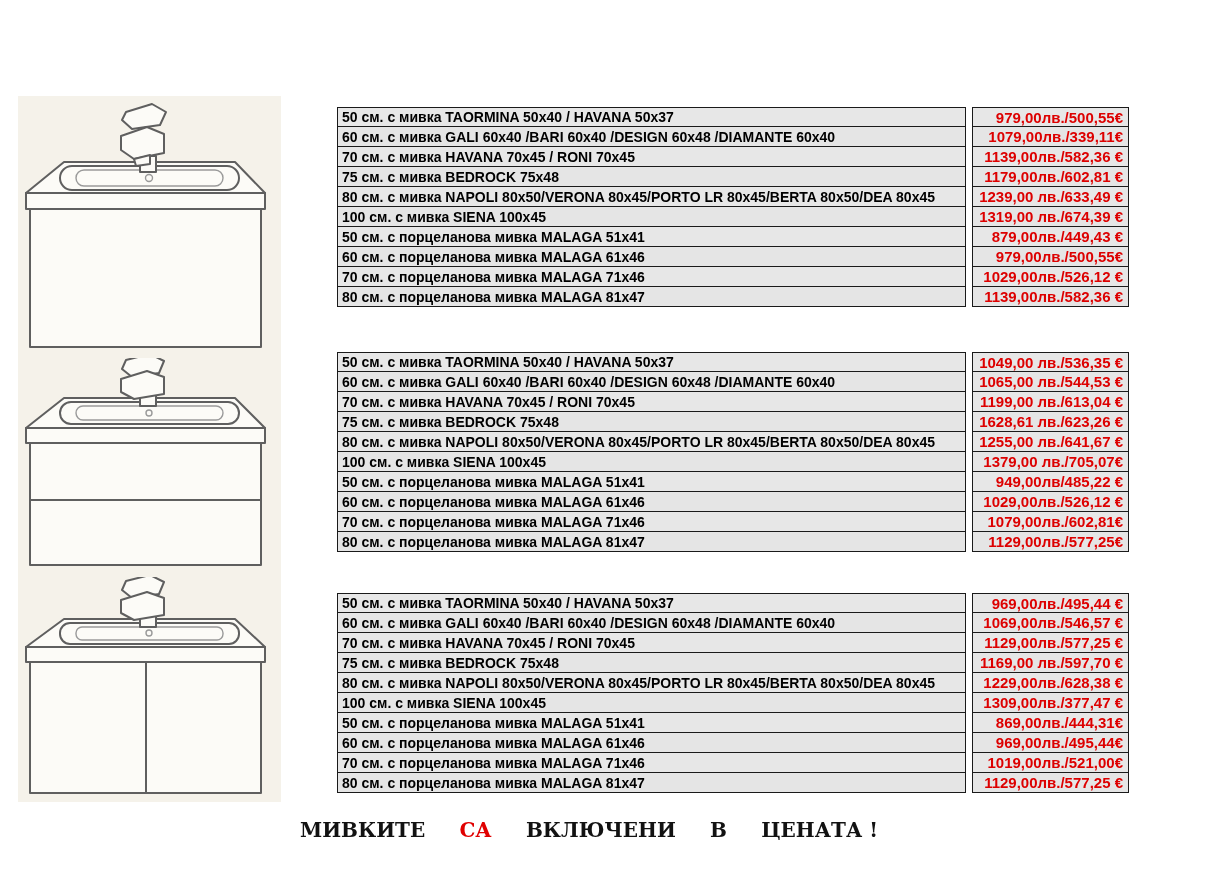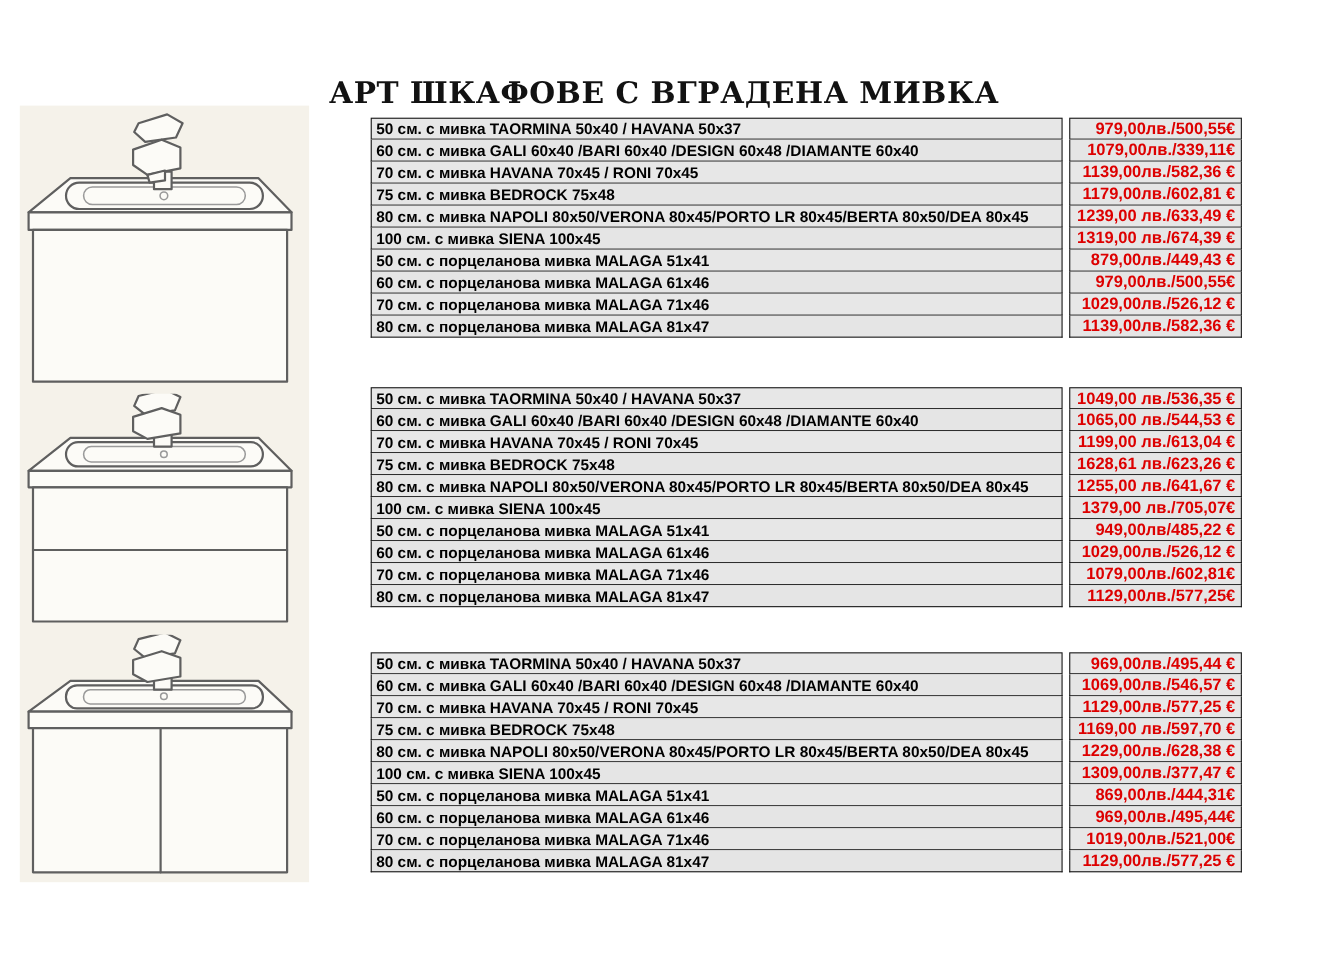--- a/index.html
+++ b/index.html
@@ -113,21 +113,20 @@
         <polygon points="108,4 132,-2 146,5 141,17 114,21 104,13"></polygon>
         <polygon points="103,23 129,15 146,21 146,38 116,43 103,36"></polygon>
       </g>
       <g class="lineart">
         <rect x="12" y="85" width="231" height="131"></rect>
         <line x1="128" y1="85" x2="128" y2="216"></line>
       </g>
     </svg>
   </div>
 
-  <h1 class="title">АРТ ШКАФОВЕ С ВГРАДЕНА МИВКА</h1>
 
   <div class="ptable" style="top:107px">
     <div class="trow odd">
         <div class="cell desc">50 см. с мивка TAORMINA 50x40 / HAVANA 50x37</div>
         <div class="gap"></div>
         <div class="cell price">979,00лв./500,55€</div>
       </div>
     <div class="trow even">
         <div class="cell desc">60 см. с мивка GALI 60x40 /BARI 60x40 /DESIGN 60x48 /DIAMANTE 60x40</div>
         <div class="gap"></div>
@@ -274,14 +273,21 @@
         <div class="gap"></div>
         <div class="cell price">1019,00лв./521,00€</div>
       </div>
     <div class="trow even">
         <div class="cell desc">80 см. с порцеланова мивка MALAGA 81x47</div>
         <div class="gap"></div>
         <div class="cell price">1129,00лв./577,25 €</div>
       </div>
   </div>
 
+  <div class="footer">
+    <span>МИВКИТЕ</span>
+    <span class="red">СА</span>
+    <span>ВКЛЮЧЕНИ</span>
+    <span>В</span>
+    <span>ЦЕНАТА !</span>
+  </div>
 
 </div>
 
 </body></html>

